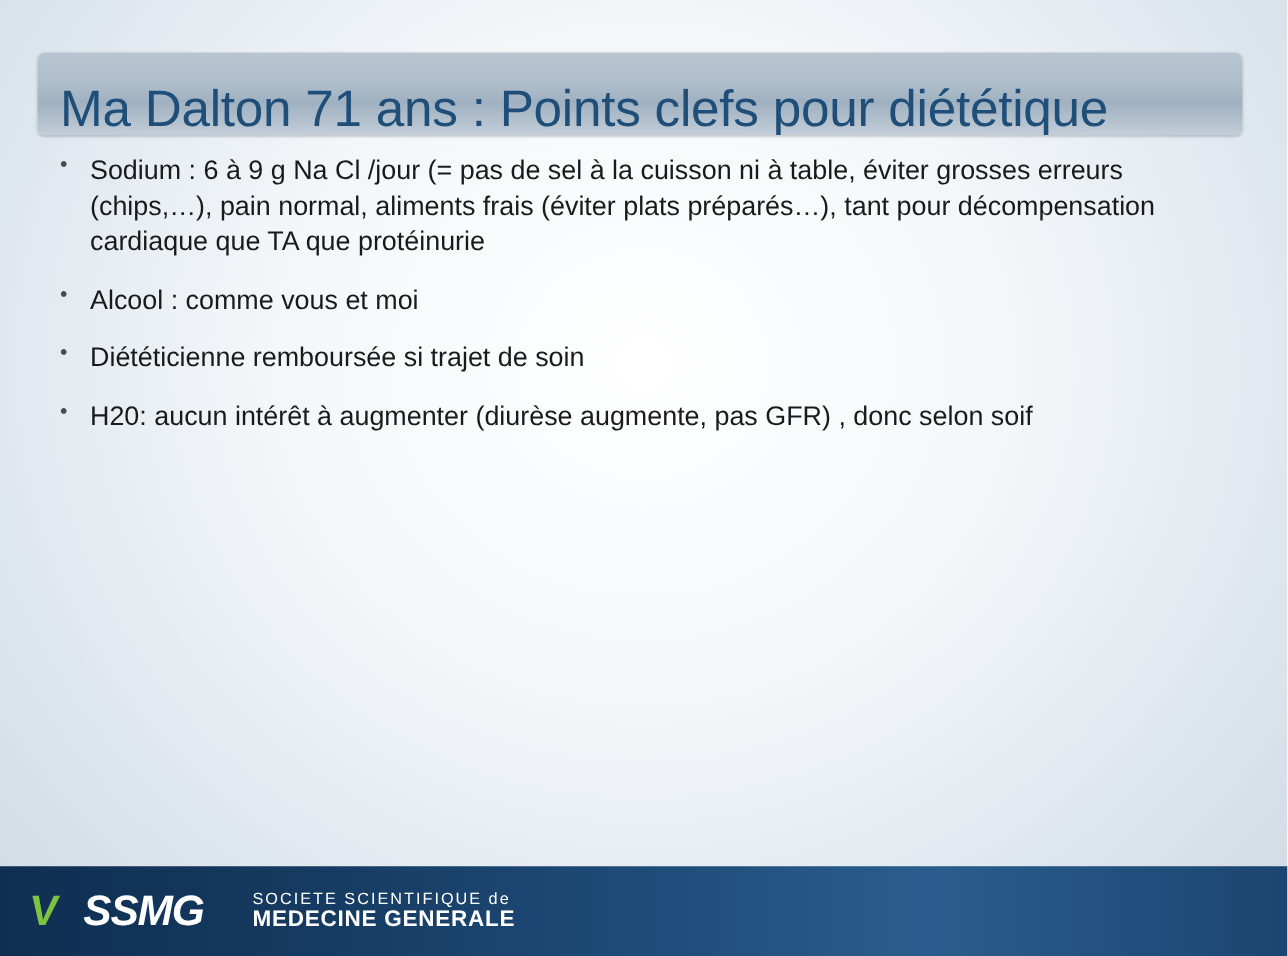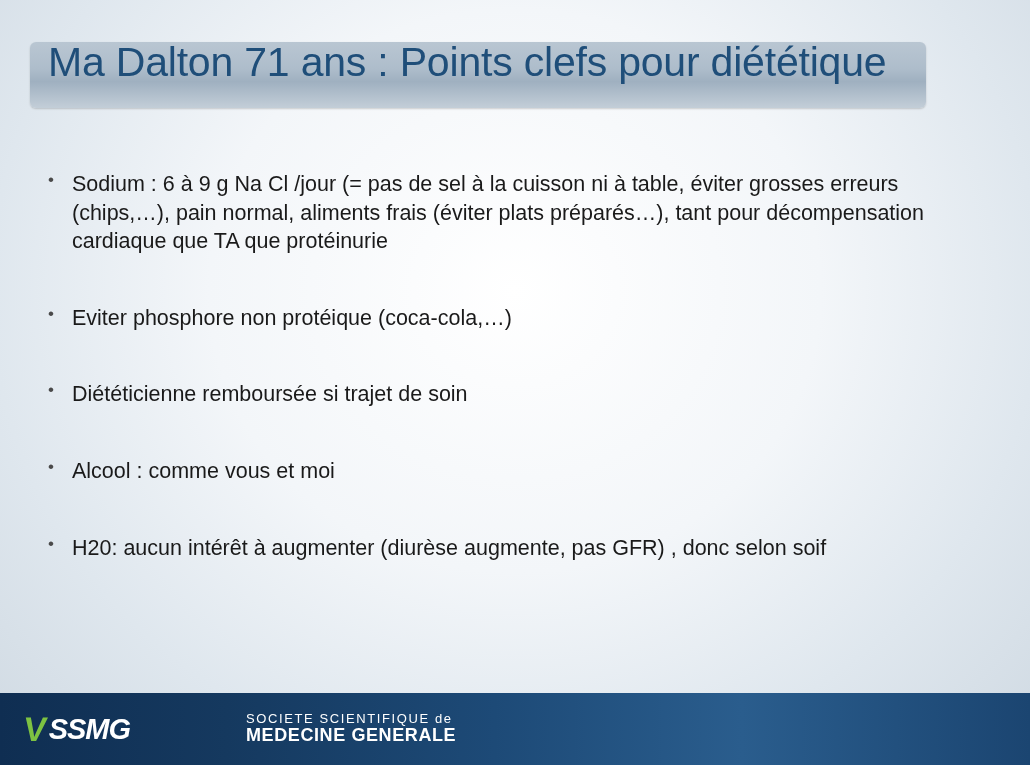--- a/index.html
+++ b/index.html
@@ -19,27 +19,27 @@
     height: 765px;
     background:
       radial-gradient(ellipse at 50% 38%, #ffffff 0%, #f3f6f9 42%, #dfe7ee 72%, #cfd9e2 100%);
     box-sizing: border-box;
   }
   
   .title-bar {
     position: absolute;
     left: 30px;
     top: 42px;
-    width: 896px;
+    width: 964px;
     height: 66px;
     border-radius: 6px;
     background: linear-gradient(to bottom, #b9c6d2 0%, #aebdcb 40%, #9fb0c0 60%, #c3ced8 100%);
     box-shadow: 0 1px 2px rgba(0,0,0,0.18);
     display: flex;
-    align-items: flex-start;
+    align-items: flex-end;
     overflow: hidden;
   }
   .title-text {
     font-size: 41px;
     color: #1f4e79;
     padding-left: 18px;
     white-space: nowrap;
     letter-spacing: -0.2px;
     line-height: 1;
   }
@@ -55,21 +55,20 @@
     margin: 0;
     padding: 0;
   }
   ul.bullets > li {
     position: relative;
     padding-left: 32px;
     margin-bottom: 18px;
     font-size: 21.5px;
     line-height: 1.33;
     color: #1a1a1a;
-    margin-top: 48px;
   }
   ul.bullets > li::before {
     content: "•";
     position: absolute;
     left: 8px;
     top: -1px;
     font-size: 17px;
     color: #4a4a4a;
   }
   li.tight { margin-bottom: 14px; }
@@ -94,30 +93,30 @@
     align-items: center;
   }
   .logo-v {
     font-size: 34px;
     color: #7dc242;
     font-weight: bold;
     line-height: 1;
     transform: skewX(-8deg);
   }
   .logo-word {
-    font-size: 29px;
+    font-size: 34px;
     color: #ffffff;
     font-style: italic;
     font-weight: bold;
     letter-spacing: -1px;
-    margin-left: 2px;
+    margin-left: 20px;
     line-height: 1;
   }
   .logo-text {
-    margin-left: 90px;
+    margin-left: 46px;
     color: #ffffff;
     line-height: 1.1;
   }
   .logo-line1 {
     font-size: 13px;
     letter-spacing: 1.6px;
   }
   .logo-line2 {
     font-size: 18px;
     font-weight: bold;
@@ -129,23 +128,22 @@
 
 <div class="slide">
 
   <div class="title-bar">
     <div class="title-text">Ma Dalton 71 ans : Points clefs pour diététique</div>
   </div>
 
   <div class="content">
     <ul class="bullets">
       <li class="wide">Sodium : 6 à 9 g Na Cl /jour (= pas de sel à la cuisson ni à table, éviter grosses erreurs (chips,…), pain normal, aliments frais (éviter plats préparés…), tant pour décompensation cardiaque que TA que protéinurie</li>
-      <li class="wide">Eviter phosphore non protéique (coca-cola,…)</li>
+      <li class="wide">Alcool : comme vous et moi</li>
       <li class="wide">Diététicienne remboursée si trajet de soin</li>
-      <li class="wide">Alcool : comme vous et moi</li>
       <li class="tight">H20: aucun intérêt à augmenter (diurèse augmente, pas GFR) ,  donc selon soif</li>
     </ul>
   </div>
 
   <div class="footer">
     <div class="logo-mark">
       <span class="logo-v">V</span>
       <span class="logo-word">SSMG</span>
     </div>
     <div class="logo-text">

